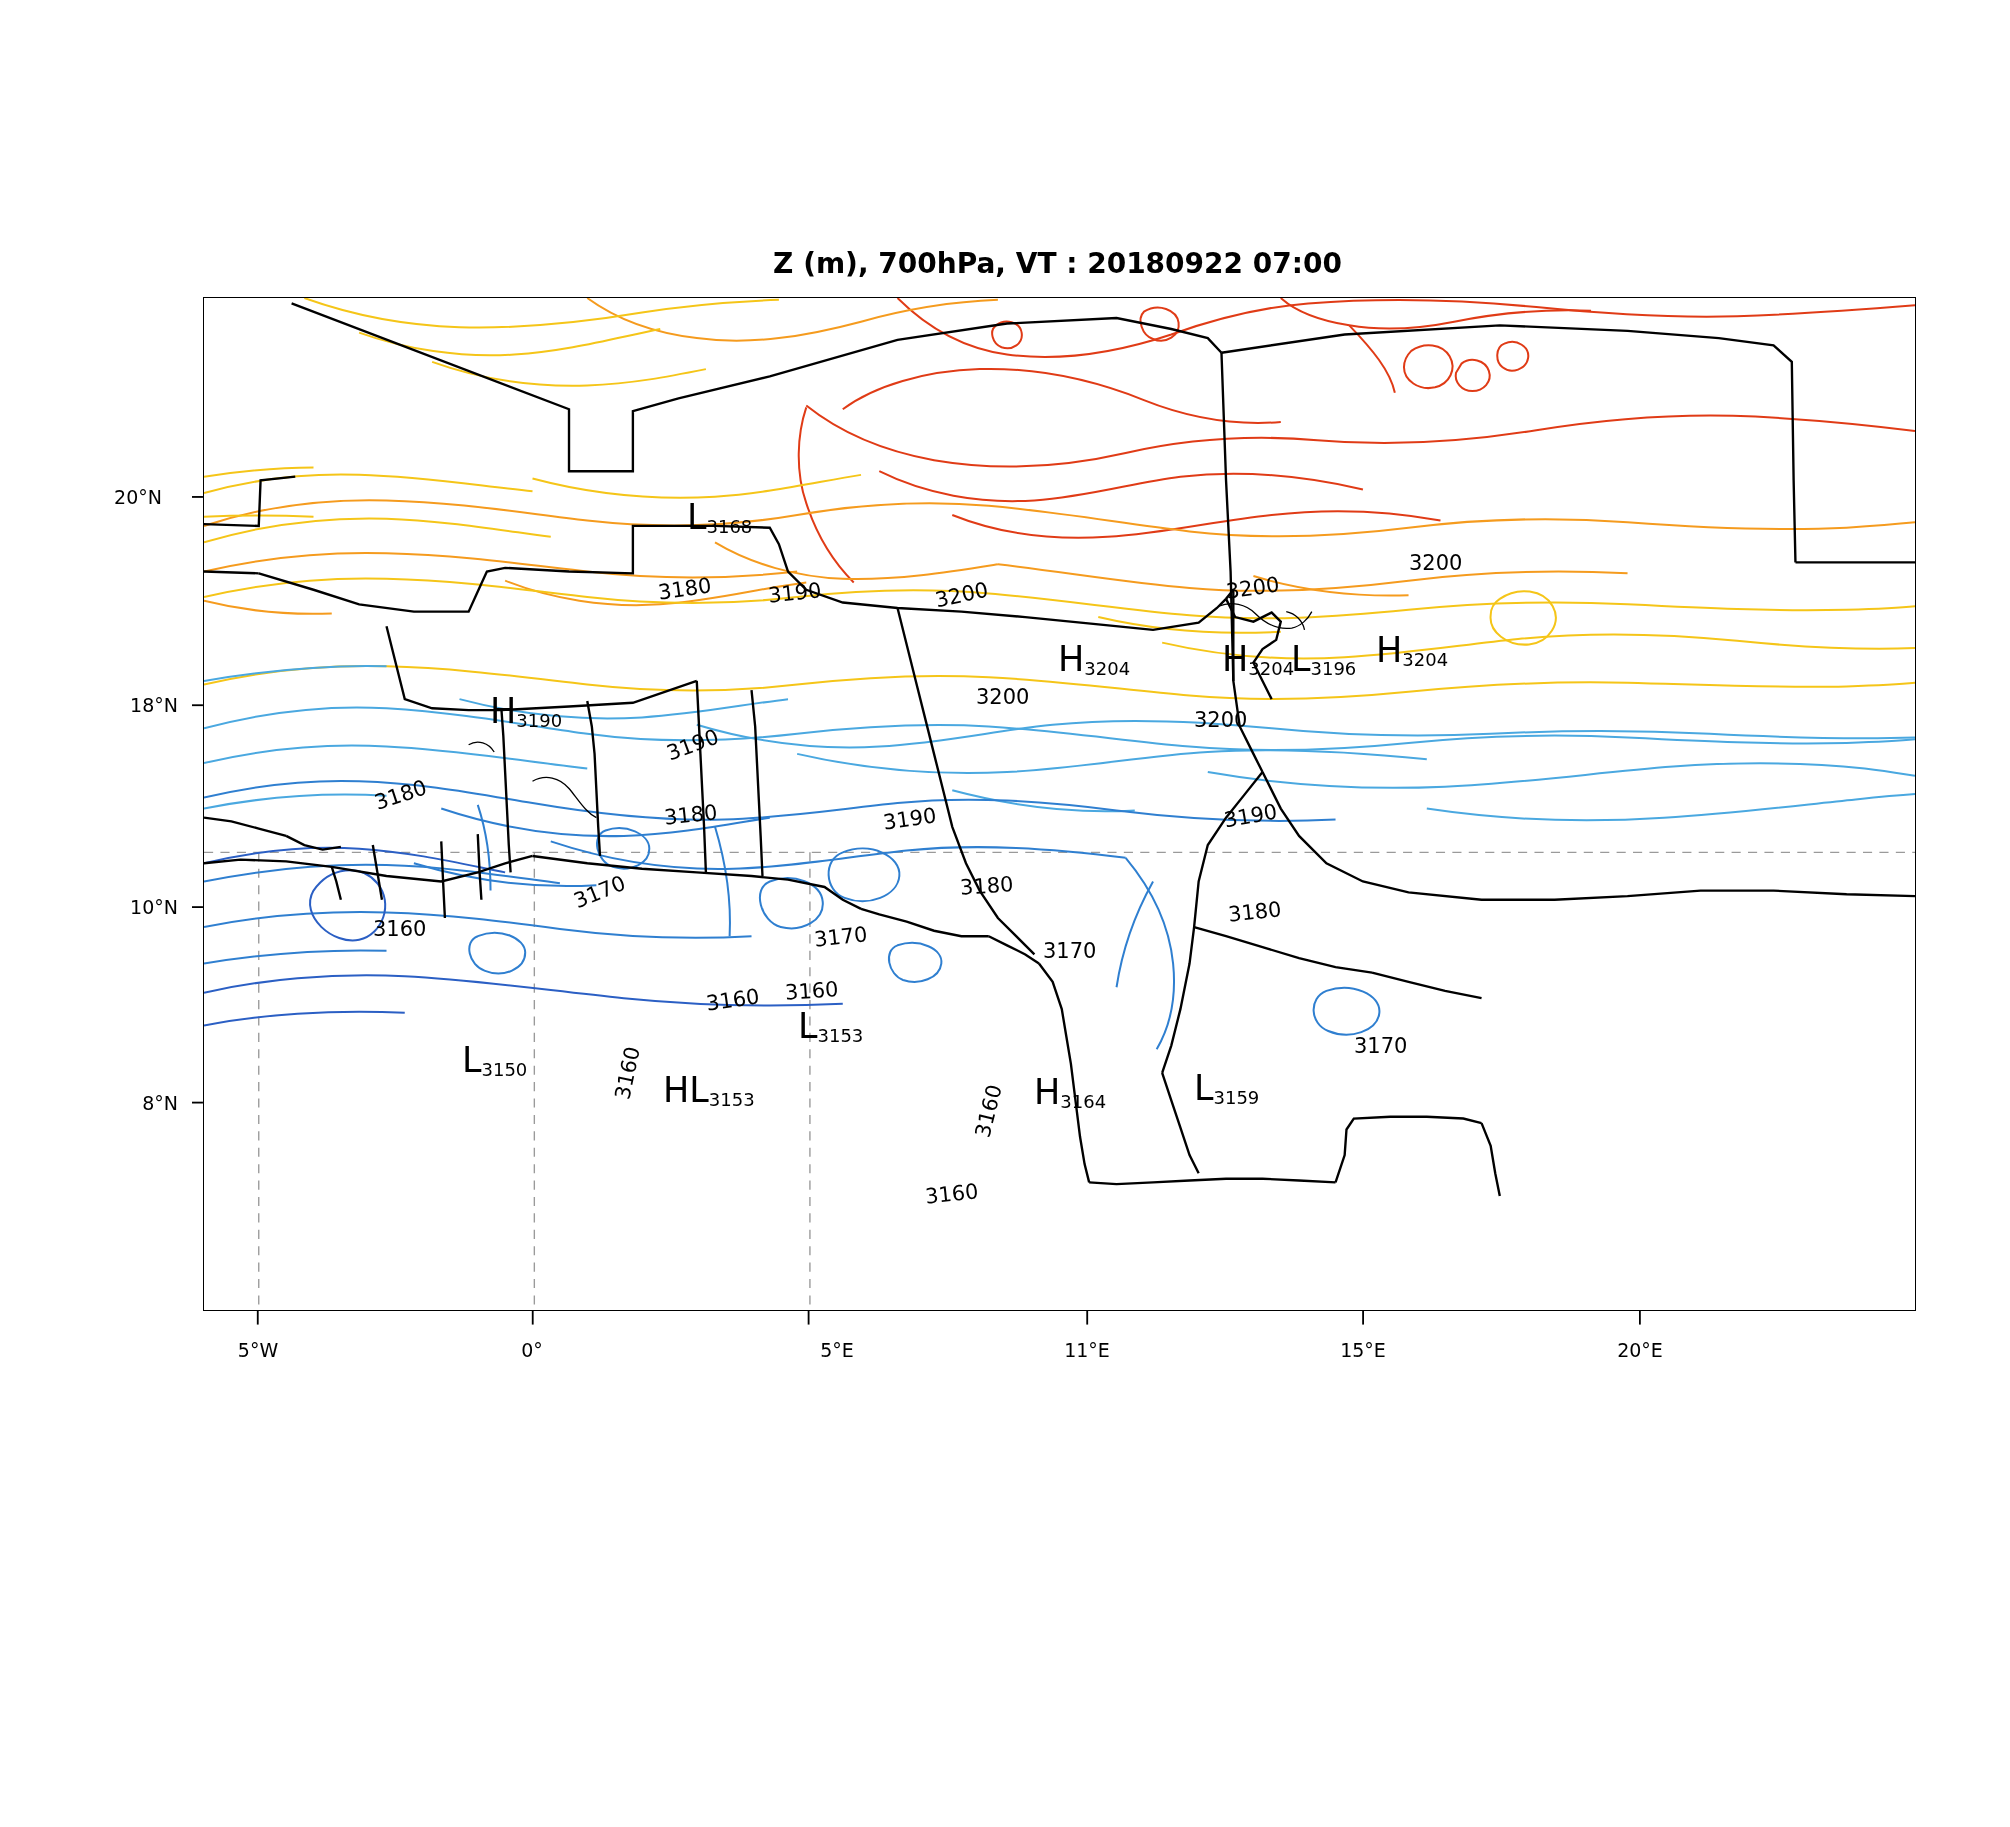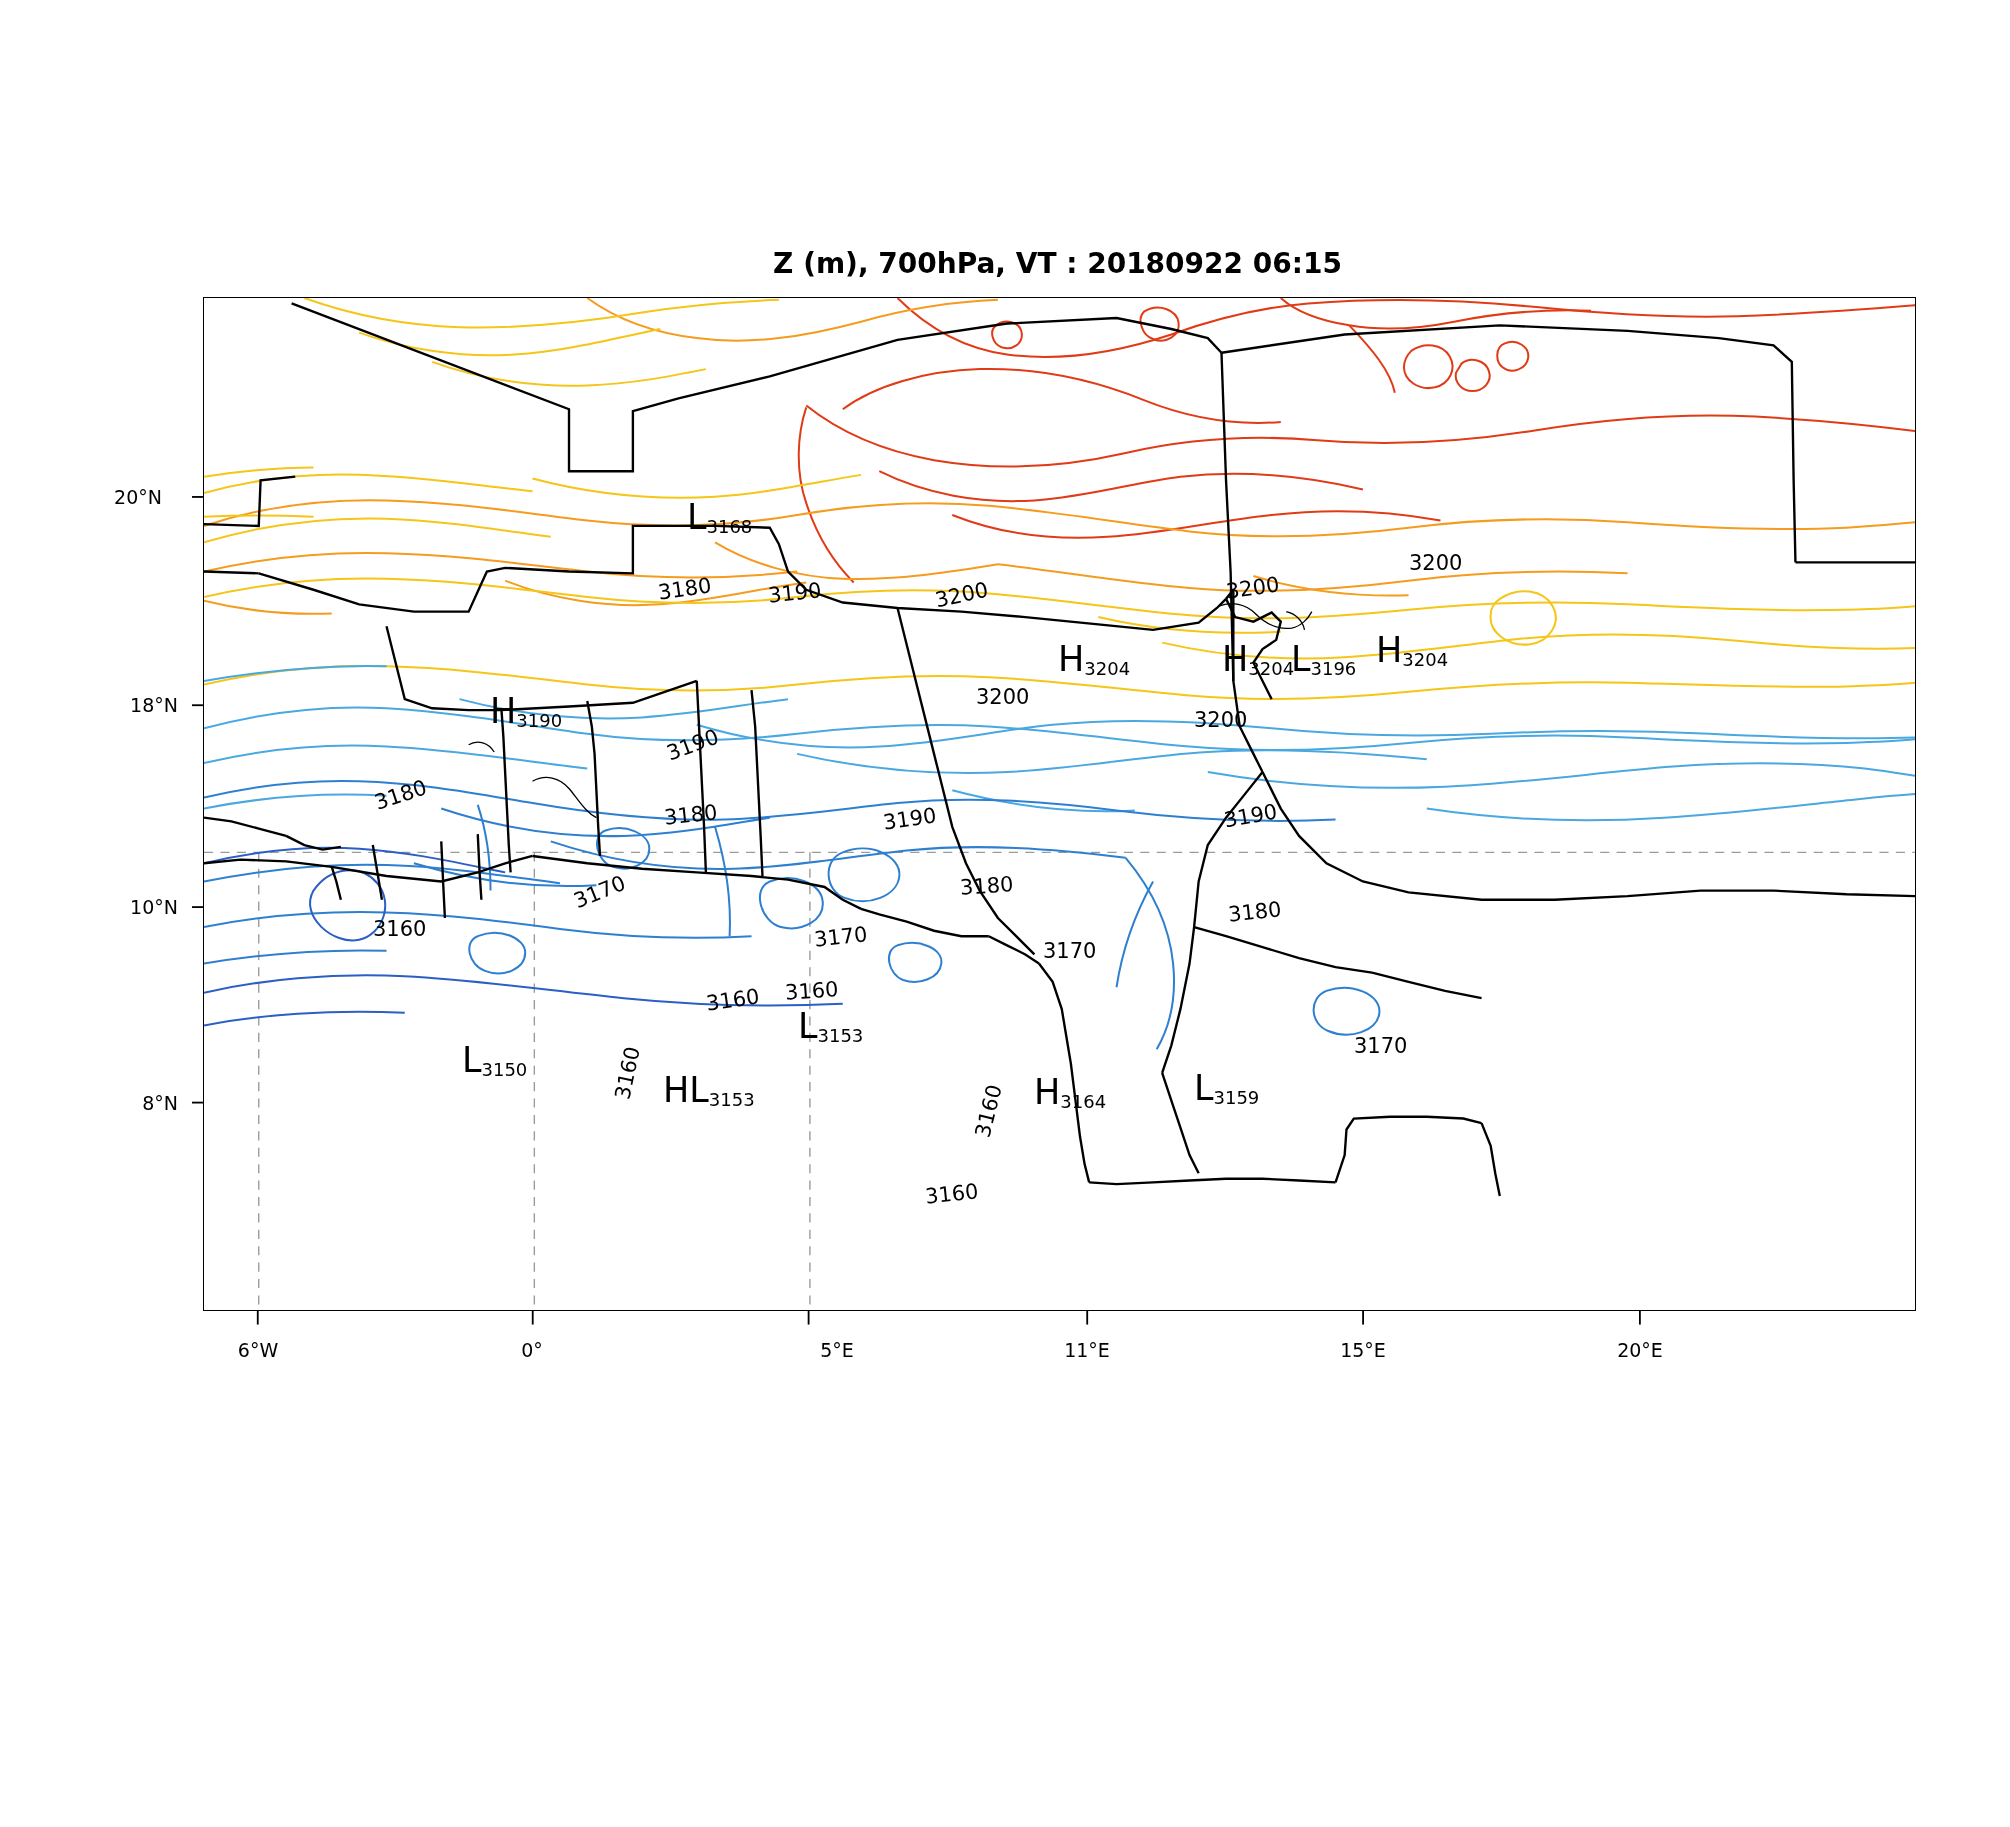--- a/index.html
+++ b/index.html
@@ -77,29 +77,29 @@
     font-size: 18px;
     vertical-align: -3.7px;
   }
 </style>
 </head>
 <body>
 
 <div id="figure">
 
   <div class="title-wrap">
-    <span class="title-text" style="font-size:28px;font-weight:bold;">Z (m), 700hPa, VT : 20180922  06:15</span>
+    <span class="title-text" style="font-size:28px;font-weight:bold;">Z (m), 700hPa, VT : 20180922  07:00</span>
   </div>
 
   <div class="ytick-label" style="left:96px; top:1092px;">8°N</div>
   <div class="ytick-label" style="left:96px; top:896px;">10°N</div>
   <div class="ytick-label" style="left:96px; top:694px;">18°N</div>
   <div class="ytick-label" style="left:80px; top:486px;">20°N</div>
 
-  <div class="xtick-label" style="left:217px;  top:1339px;">6°W</div>
+  <div class="xtick-label" style="left:217px;  top:1339px;">5°W</div>
   <div class="xtick-label" style="left:491px;  top:1339px;">0°</div>
   <div class="xtick-label" style="left:796px;  top:1339px;">5°E</div>
   <div class="xtick-label" style="left:1046px; top:1339px;">11°E</div>
   <div class="xtick-label" style="left:1322px; top:1339px;">15°E</div>
   <div class="xtick-label" style="left:1599px; top:1339px;">20°E</div>
 
   <svg class="svg-layer" style="position:absolute;left:0;top:0;width:2010px;height:1827px;pointer-events:none;" viewBox="0 0 2200 2000" width="2010" height="1827">
     <g stroke="#000" stroke-width="2">
       <line x1="210" y1="1207" x2="222" y2="1207"></line>
       <line x1="210" y1="993" x2="222" y2="993"></line>

